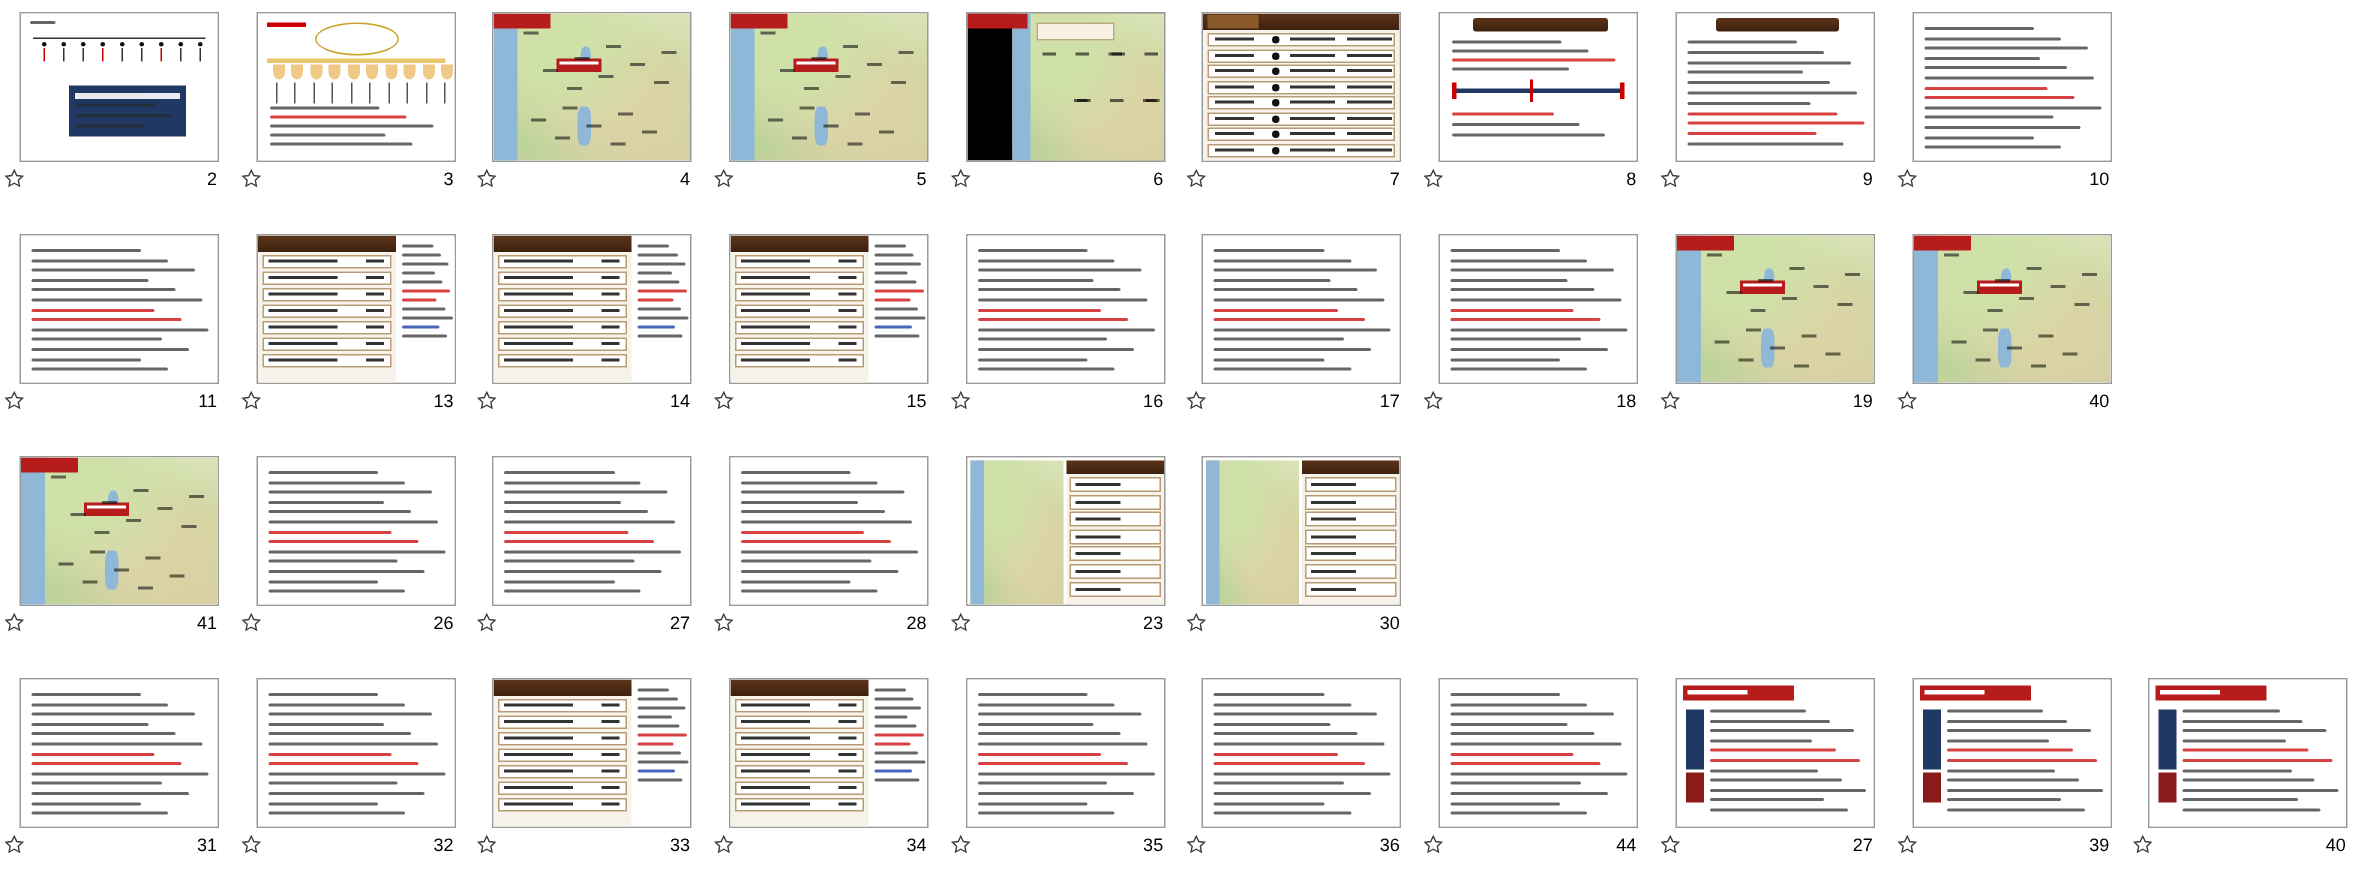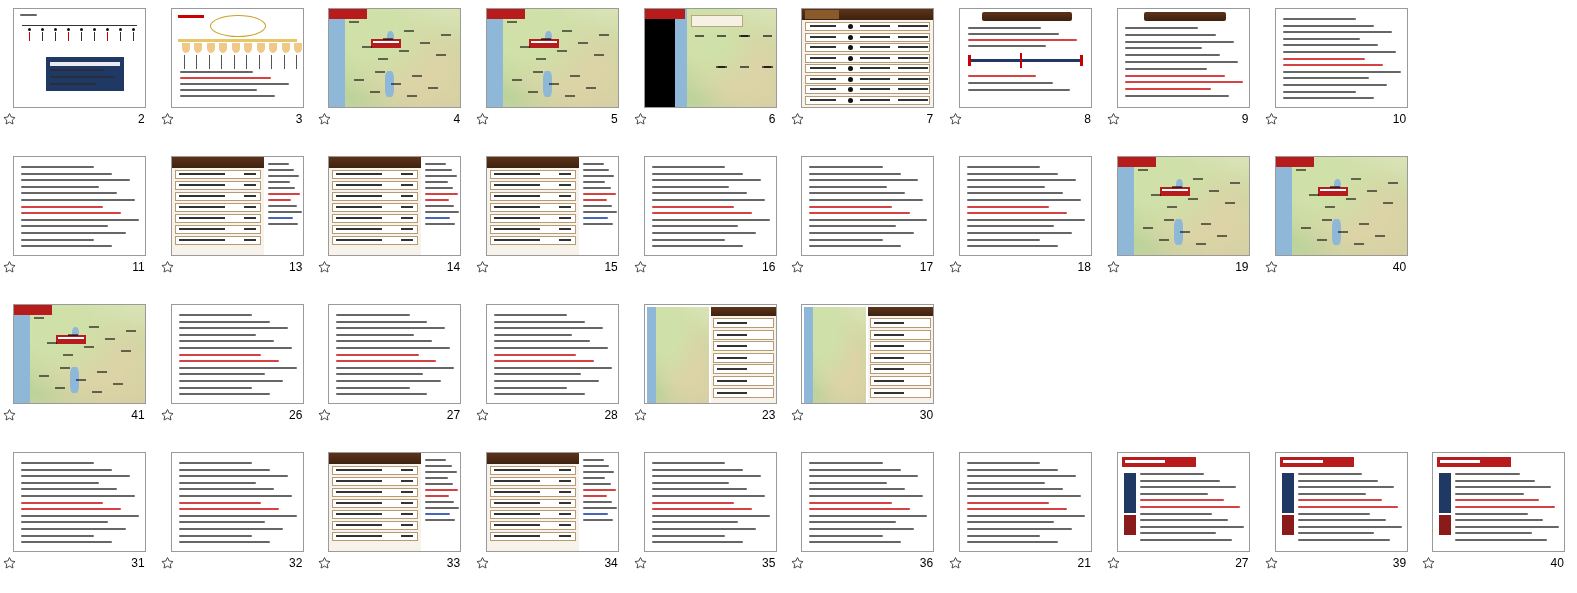--- a/index.html
+++ b/index.html
@@ -1164,21 +1164,21 @@
             <div class="tl" style="left: 7px; top: 81.6px; width: 73.16px;"></div>
             <div class="tl" style="left: 7px; top: 88.2px; width: 91.096px;"></div>
           </div>
         </div>
         <div class="meta">
           <span class="star">
             <svg viewBox="0 0 24 24" width="15" height="14" aria-hidden="true">
               <path d="M12 2.6l2.9 6 6.6.9-4.8 4.6 1.2 6.5-5.9-3.2-5.9 3.2 1.2-6.5L2.5 9.5l6.6-.9z" fill="none" stroke="#3c3c3c" stroke-width="1.6"></path>
             </svg>
           </span>
-          <span class="num">21</span>
+          <span class="num">44</span>
         </div>
       </div>
       <div class="cell">
         <div class="thumb">
           <div class="s-white">
             <div class="redbox" style="left:4px;top:4px;width:74px;height:10px;"></div>
             <div class="" style="position:absolute;left:7px;top:7px;width:40px;height:3px;background:#fff;"></div>
             <div class="navy" style="left:6px;top:20px;width:12px;height:40px;"></div>
             <div class="" style="position:absolute;left:6px;top:62px;width:12px;height:20px;background:#8b1a1a;"></div>
             <div class="tl" style="left: 22px; top: 20px; width: 64.48px;"></div>

